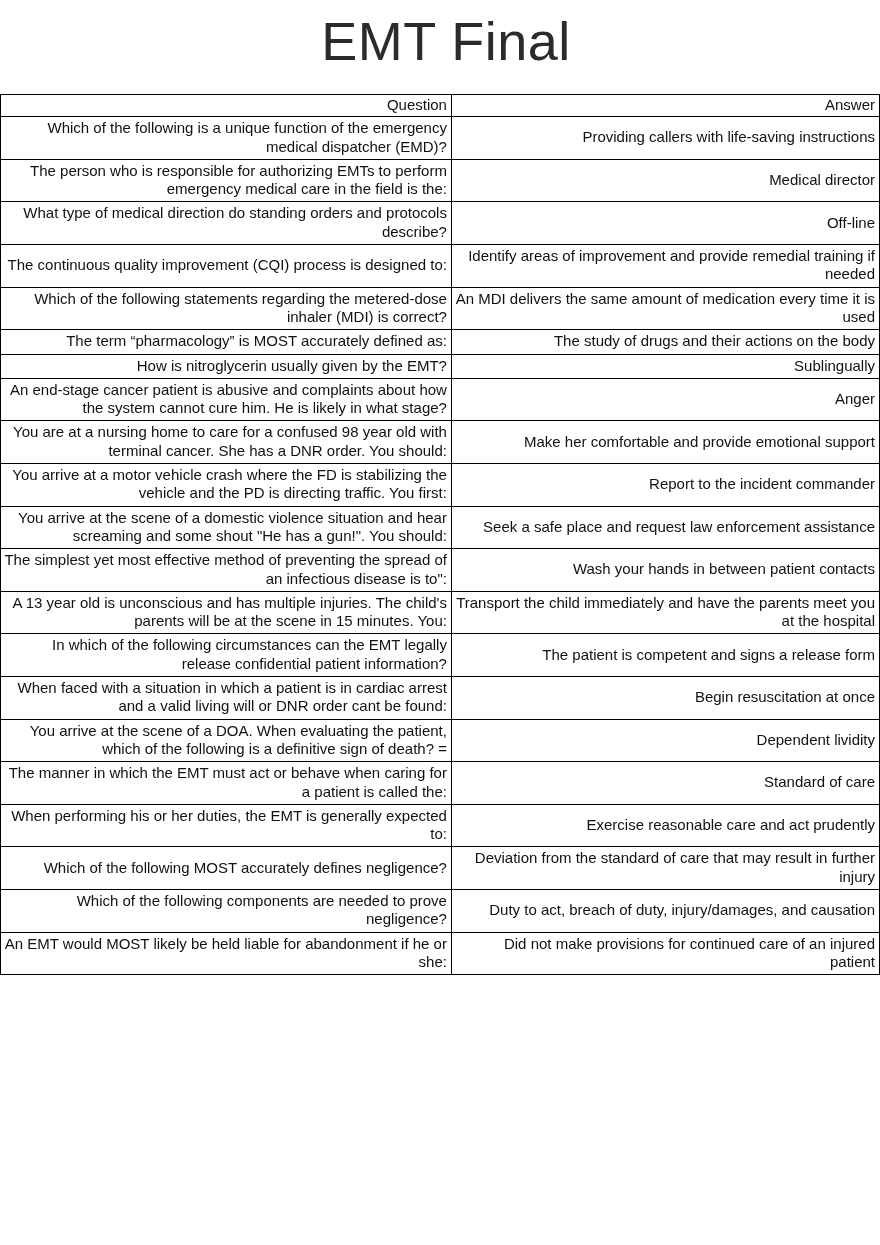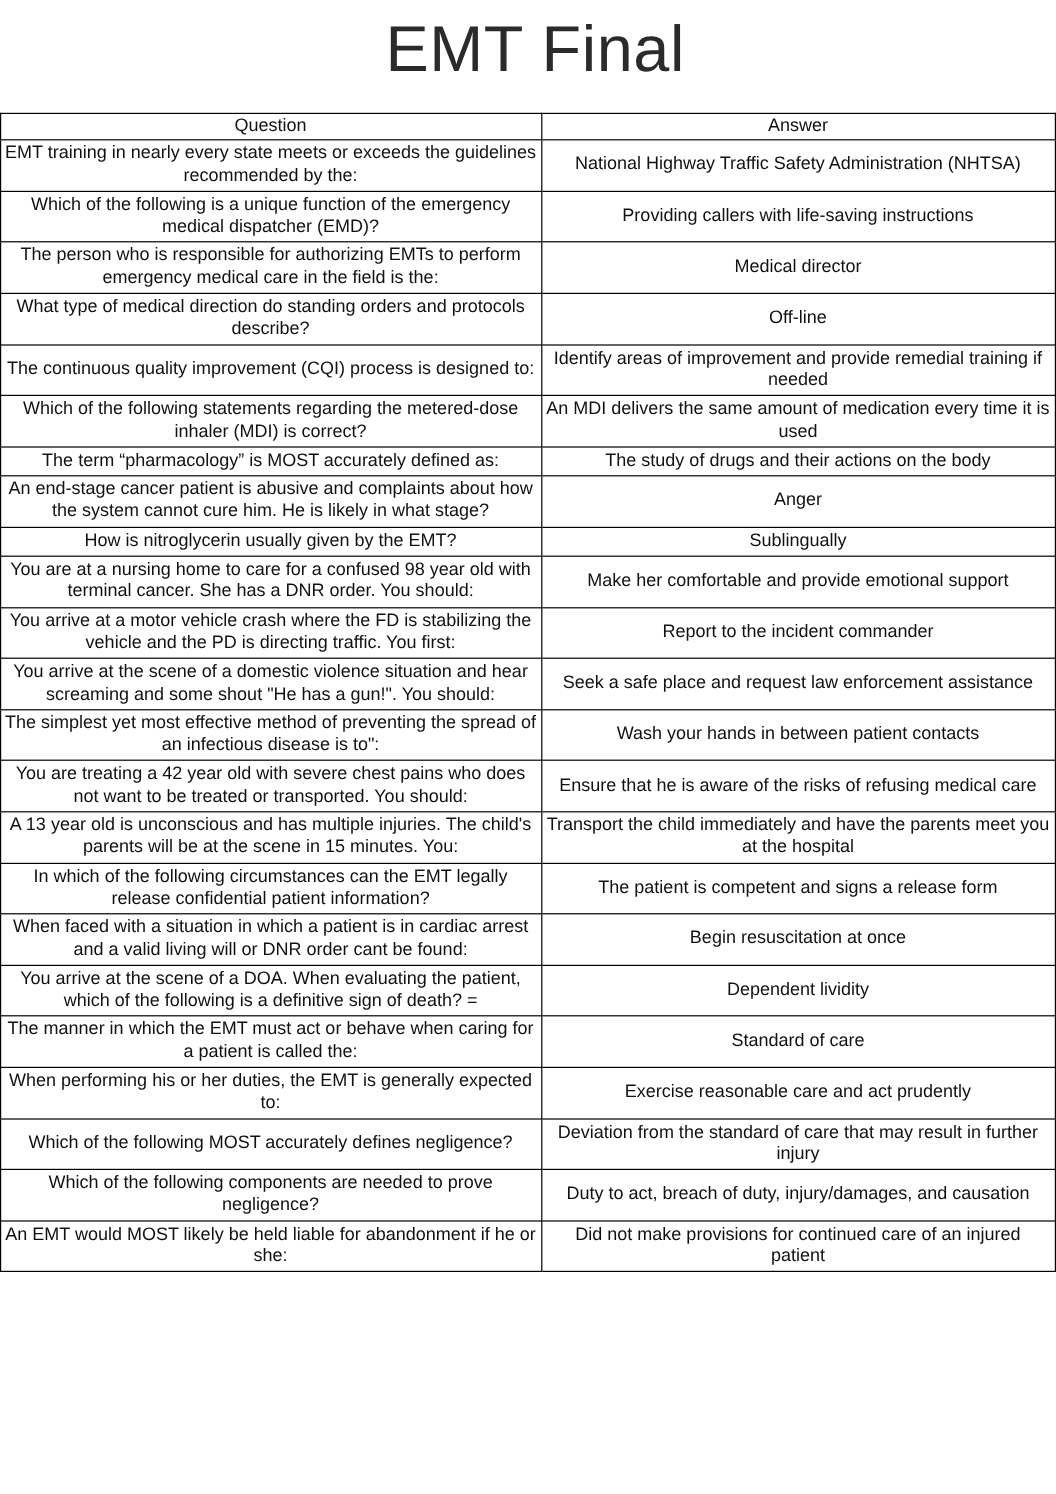--- a/index.html
+++ b/index.html
@@ -29,21 +29,21 @@
     border-collapse: collapse;
     table-layout: fixed;
     font-size: 15px;
     line-height: 1.22;
     color: #111111;
   }
   table.qa th,
   table.qa td {
     border: 1px solid #000000;
     padding: 2px 4px 3px 3px;
-    text-align: center;
+    text-align: right;
     font-weight: 400;
     vertical-align: middle;
     word-wrap: break-word;
   }
   table.qa th {
     font-size: 15px;
     padding-top: 1px;
     padding-bottom: 2px;
   }
   col.q-col { width: 51.3%; }
@@ -61,24 +61,20 @@
       <col class="q-col">
       <col class="a-col">
     </colgroup>
     <thead>
       <tr>
         <th>Question</th>
         <th>Answer</th>
       </tr>
     </thead>
     <tbody id="rows">
-  <tr>
-    <td class="q">EMT training in nearly every state meets or exceeds the guidelines recommended by the:</td>
-    <td class="a">National Highway Traffic Safety Administration (NHTSA)</td>
-  </tr>
 
   <tr>
     <td class="q">Which of the following is a unique function of the emergency medical dispatcher (EMD)?</td>
     <td class="a">Providing callers with life-saving instructions</td>
   </tr>
 
   <tr>
     <td class="q">The person who is responsible for authorizing EMTs to perform emergency medical care in the field is the:</td>
     <td class="a">Medical director</td>
   </tr>
@@ -97,27 +93,27 @@
     <td class="q">Which of the following statements regarding the metered-dose inhaler (MDI) is correct?</td>
     <td class="a">An MDI delivers the same amount of medication every time it is used</td>
   </tr>
 
   <tr>
     <td class="q">The term “pharmacology” is MOST accurately defined as:</td>
     <td class="a">The study of drugs and their actions on the body</td>
   </tr>
 
   <tr>
-    <td class="q">An end-stage cancer patient is abusive and complaints about how the system cannot cure him. He is likely in what stage?</td>
-    <td class="a">Anger</td>
+    <td class="q">How is nitroglycerin usually given by the EMT?</td>
+    <td class="a">Sublingually</td>
   </tr>
 
   <tr>
-    <td class="q">How is nitroglycerin usually given by the EMT?</td>
-    <td class="a">Sublingually</td>
+    <td class="q">An end-stage cancer patient is abusive and complaints about how the system cannot cure him. He is likely in what stage?</td>
+    <td class="a">Anger</td>
   </tr>
 
   <tr>
     <td class="q">You are at a nursing home to care for a confused 98 year old with terminal cancer. She has a DNR order. You should:</td>
     <td class="a">Make her comfortable and provide emotional support</td>
   </tr>
 
   <tr>
     <td class="q">You arrive at a motor vehicle crash where the FD is stabilizing the vehicle and the PD is directing traffic. You first:</td>
     <td class="a">Report to the incident commander</td>
@@ -126,24 +122,20 @@
   <tr>
     <td class="q">You arrive at the scene of a domestic violence situation and hear screaming and some shout "He has a gun!". You should:</td>
     <td class="a">Seek a safe place and request law enforcement assistance</td>
   </tr>
 
   <tr>
     <td class="q">The simplest yet most effective method of preventing the spread of an infectious disease is to":</td>
     <td class="a">Wash your hands in between patient contacts</td>
   </tr>
 
-  <tr>
-    <td class="q">You are treating a 42 year old with severe chest pains who does not want to be treated or transported. You should:</td>
-    <td class="a">Ensure that he is aware of the risks of refusing medical care</td>
-  </tr>
 
   <tr>
     <td class="q">A 13 year old is unconscious and has multiple injuries. The child's parents will be at the scene in 15 minutes. You:</td>
     <td class="a">Transport the child immediately and have the parents meet you at the hospital</td>
   </tr>
 
   <tr>
     <td class="q">In which of the following circumstances can the EMT legally release confidential patient information?</td>
     <td class="a">The patient is competent and signs a release form</td>
   </tr>

